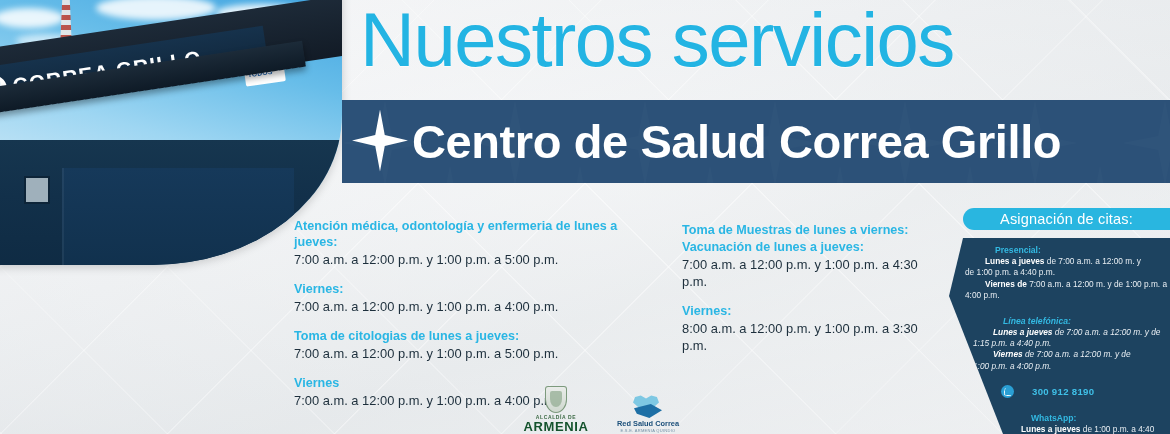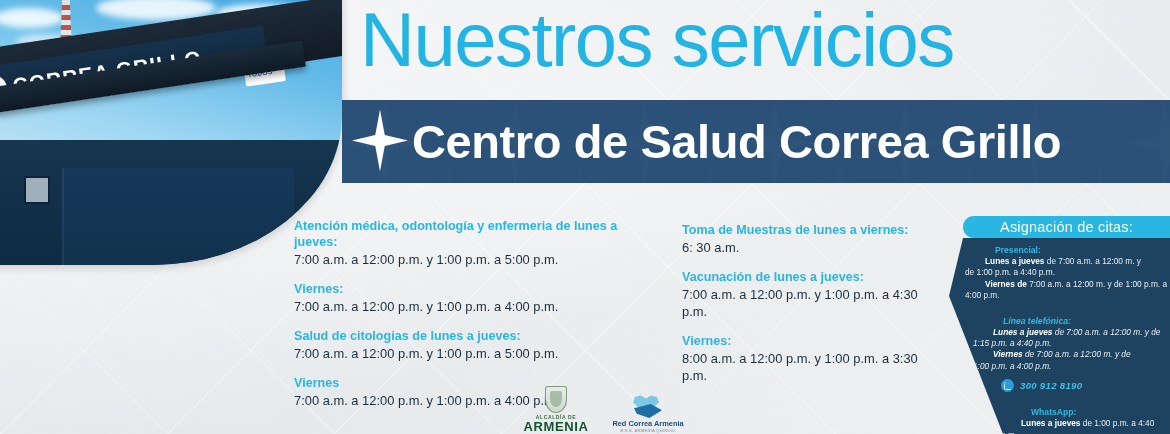--- a/index.html
+++ b/index.html
@@ -124,38 +124,38 @@
   
   .col{position:absolute;}
   .col-a{left:294px;top:218px;width:368px;}
   .col-b{left:682px;top:222px;width:262px;}
   .h{color:#2ab6e4;font-size:12.6px;font-weight:700;line-height:16px;margin:0 0 1px 0;}
   .v{color:#1d2f3c;font-size:12.9px;line-height:17px;margin:0 0 13px 0;}
   .v.last{margin-bottom:0;}
 
   
   .appt-pill{
-    position:absolute;left:963px;top:216px;width:207px;height:22px;
+    position:absolute;left:963px;top:208px;width:207px;height:22px;
     background:#29b6e0;border-top-left-radius:12px;border-bottom-left-radius:12px;
     display:flex;align-items:center;justify-content:center;
   }
   .appt-pill span{color:#ffffff;font-size:14.5px;letter-spacing:.2px;}
   .appt-panel{
     position:absolute;left:949px;top:238px;width:221px;height:196px;
     background:#1d4360;
     clip-path:polygon(14px 0, 221px 0, 221px 196px, 54px 196px, 0 58px);
     box-sizing:border-box;
   }
   .appt-inner{position:absolute;left:16px;top:6px;width:205px;}
   .ah{color:#33b9e2;font-size:8.6px;font-weight:700;line-height:12px;margin:0;padding-left:30px;}
   .ap{color:#e8eef3;font-size:8.3px;line-height:11.4px;margin:0;}
   .ap b{color:#ffffff;font-weight:700;padding-left:20px;}
   .grp2{margin-left:8px;margin-top:13px;font-style:italic;}
   .grp3{margin-left:36px;margin-top:14px;}
-  .phone-row{display:flex;align-items:center;gap:6px;margin-top:7px;margin-left:36px;font-style:italic;}
+  .phone-row{display:flex;align-items:center;gap:18px;margin-top:13px;margin-left:36px;}
   .ico{width:13px;height:13px;border-radius:50%;flex:0 0 auto;position:relative;}
   .ico.tel{background:#2a9fd4;}
   .ico.tel::after{
     content:"";position:absolute;left:3.4px;top:3.2px;width:6px;height:6px;
     border:1.6px solid #ffffff;border-radius:2px 8px 2px 2px;border-top-color:transparent;border-right-color:transparent;
     transform:rotate(8deg);
   }
   .phone-num{color:#3fc0e8;font-size:9.6px;font-weight:700;letter-spacing:.3px;}
 
   
@@ -244,29 +244,28 @@
       <div class="spark"></div>
       <div class="banner-title">Centro de Salud Correa Grillo</div>
     </div>
   </div>
 
   <div class="col col-a">
     <p class="h">Atención médica, odontología y enfermeria  de lunes a jueves:</p>
     <p class="v">7:00 a.m. a 12:00 p.m. y 1:00 p.m. a 5:00 p.m.</p>
     <p class="h">Viernes:</p>
     <p class="v">7:00 a.m. a 12:00 p.m. y 1:00 p.m. a 4:00 p.m.</p>
-    <p class="h">Salud de citologias de lunes a jueves:</p>
+    <p class="h">Toma de citologias de lunes a jueves:</p>
     <p class="v">7:00 a.m. a 12:00 p.m. y 1:00 p.m. a 5:00 p.m.</p>
     <p class="h">Viernes</p>
     <p class="v last">7:00 a.m. a 12:00 p.m. y 1:00 p.m. a 4:00 p.m.</p>
   </div>
 
   <div class="col col-b">
     <p class="h">Toma de Muestras de lunes a viernes:</p>
-    <p class="v">6: 30 a.m.</p>
     <p class="h">Vacunación de lunes a jueves:</p>
     <p class="v">7:00 a.m. a 12:00 p.m. y 1:00 p.m. a 4:30 p.m.</p>
     <p class="h">Viernes:</p>
     <p class="v last">8:00 a.m. a 12:00 p.m. y 1:00 p.m. a 3:30 p.m.</p>
   </div>
 
   <div class="appt-pill">
     <span>Asignación de citas:</span>
   </div>
 
@@ -301,18 +300,18 @@
   </div>
 
   <div class="footer-logos">
     <div class="logo-alcaldia">
       <div class="crest"></div>
       <div class="alc-sub">ALCALDÍA DE</div>
       <div class="alc-name">ARMENIA</div>
     </div>
     <div class="logo-red">
       <div class="dove"></div>
-      <div class="red-name">Red Correa Armenia</div>
+      <div class="red-name">Red Salud Correa</div>
       <div class="red-sub">E.S.E. ARMENIA QUINDÍO</div>
     </div>
   </div>
 
 </div>
 
 </body></html>

